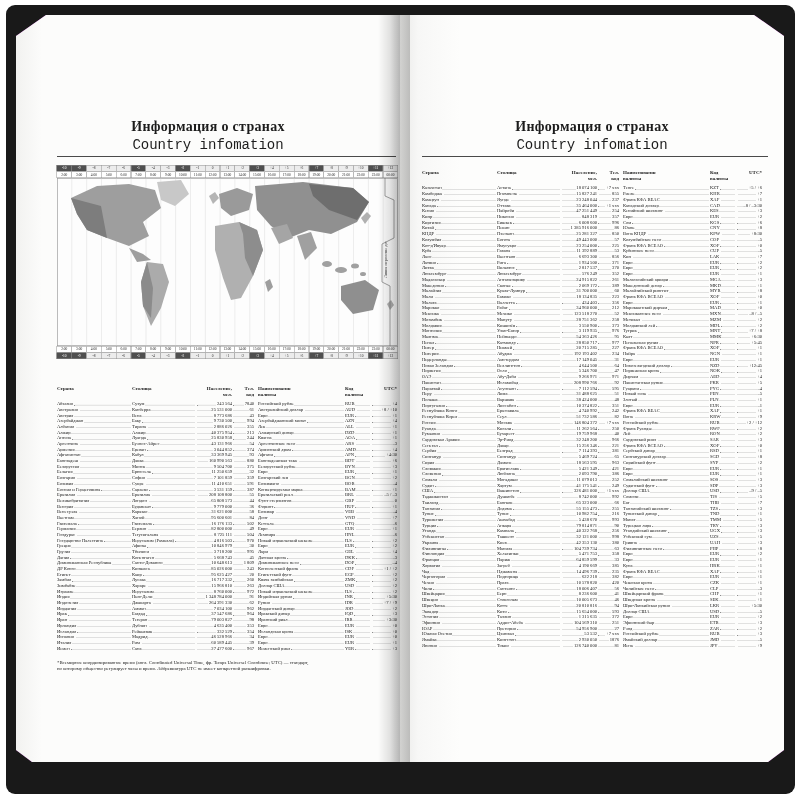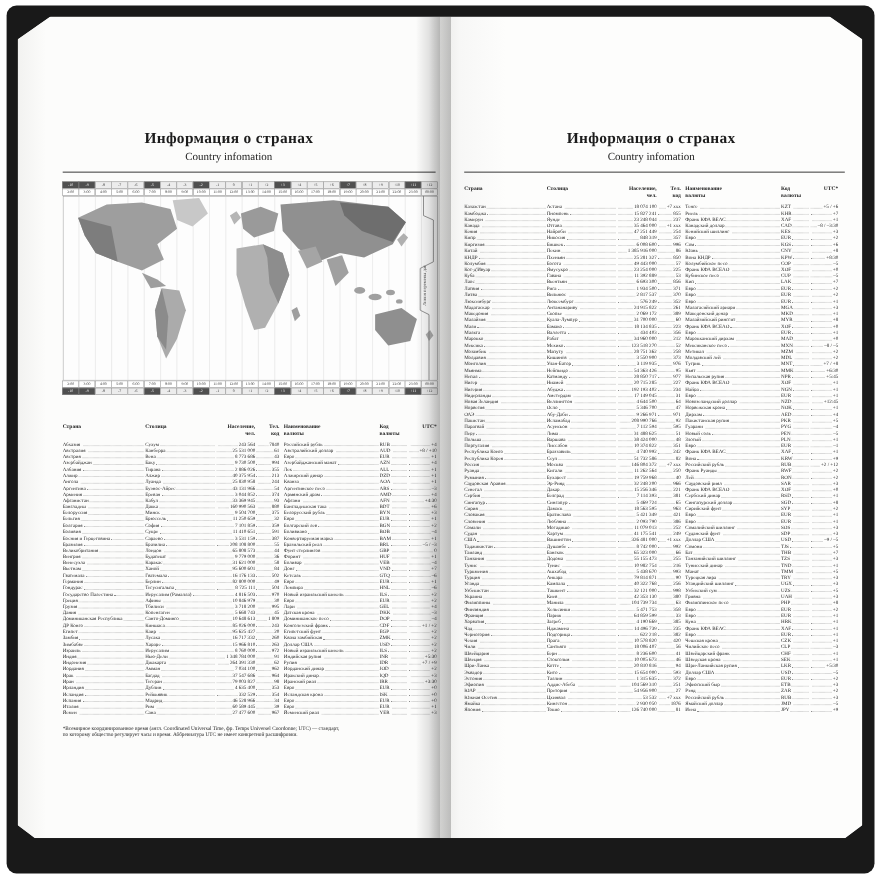--- a/index.html
+++ b/index.html
@@ -1,31 +1,31 @@
 <!DOCTYPE html>
 <html><head>
 <meta charset="utf-8">
 <style>
   html,body{margin:0;padding:0;}
   body{width:800px;height:800px;background:#ffffff;position:relative;overflow:hidden;
        font-family:"Liberation Serif","DejaVu Serif",serif;color:#1c1c1c;}
   .cover{position:absolute;left:6px;top:5px;width:789px;height:789px;background:#191919;border-radius:9px;}
-  .pages{position:absolute;left:16px;top:15px;width:768px;height:747px;background:#e5e5e5;
+  .pages{position:absolute;left:16px;top:15px;width:768px;height:747px;background:#a21caf;
          clip-path:polygon(30px 0, 738px 0, 768px 21px, 768px 735px, 752px 747px, 16px 747px, 0 735px, 0 21px);}
   .page{position:absolute;top:0;height:100%;width:384px;}
   .page.left{left:0;background:linear-gradient(90deg,#f2f2f0 0,#fcfcfb 26px,#fcfcfb 100%);}
   .page.right{left:384px;background:linear-gradient(90deg,#e9e9e7 0,#f7f7f6 18px,#fdfdfc 60px,#fdfdfc 100%);}
   .page.left::after{content:"";position:absolute;right:0;top:0;bottom:0;width:22px;
          background:linear-gradient(90deg,rgba(0,0,0,0),rgba(0,0,0,.20));pointer-events:none;}
   .spineShadow{position:absolute;left:374px;top:0;width:20px;height:100%;
          background:linear-gradient(90deg,rgba(0,0,0,0),rgba(0,0,0,.12) 60%,rgba(0,0,0,.22) 100%);pointer-events:none;}
 
   .pageHead{position:absolute;left:0;right:0;top:104px;text-align:center;}
   .pageTitle{font-size:14px;font-weight:bold;letter-spacing:.3px;}
-  .pageSub{font-size:10px;margin-top:2px;}
+  .pageSub{font-size:14px;margin-top:2px;font-family:Liberation Mono, monospace;}
   .headRule{position:absolute;top:141px;height:0;border-top:1px solid #4a4a4a;}
   .left .headRule{left:41px;right:4px;}
   .right .headRule{left:22px;right:16px;}
 
   
   .scaled{position:absolute;transform:scale(.5);transform-origin:0 0;}
   .left  .scaled{left:41px;top:150px;width:684px;}
   .right .scaled{left:22px;top:154px;width:692px;}
 
   

